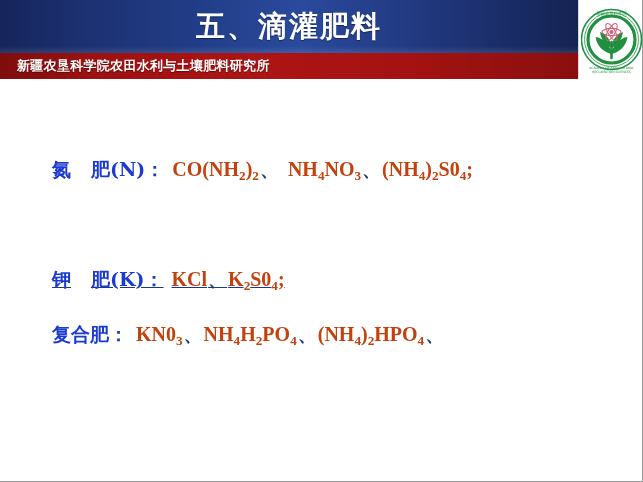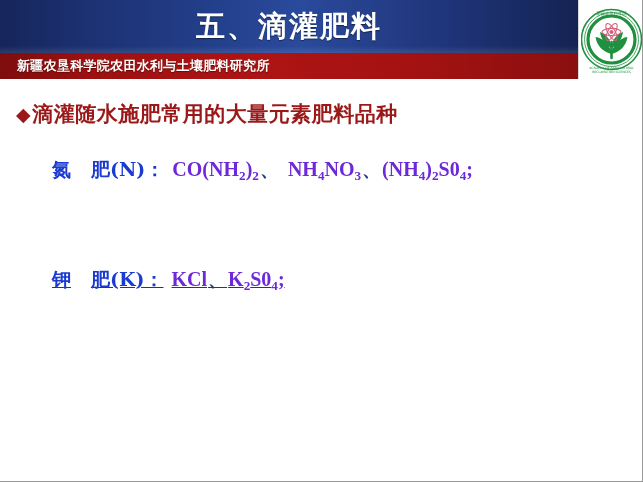--- a/index.html
+++ b/index.html
@@ -133,21 +133,21 @@
     font-size: 19px;
     color: #1f3a7a;
   }
   .cn-label {
     color: #1a3ad0;
     font-family: "DejaVu Serif", "Liberation Serif", serif;
   }
   .formula {
     font-family: "Liberation Serif", "DejaVu Serif", serif;
     font-weight: bold;
-    color: #6d28d9;
+    color: #c2410c;
     font-size: 20px;
   }
   .formula sub {
     font-size: 0.66em;
     vertical-align: -0.28em;
     font-weight: bold;
   }
   .sep { color: #1f3a7a; padding: 0 1px; }
   #line-n  { top: 78px; }
   #line-p  { top: 133px; }
@@ -201,29 +201,29 @@
           <ellipse cx="30.5" cy="30" rx="9.5" ry="3.6" transform="rotate(60 30.5 30)"></ellipse>
           <ellipse cx="30.5" cy="30" rx="9.5" ry="3.6" transform="rotate(120 30.5 30)"></ellipse>
         </g>
         <circle cx="30.5" cy="30" r="2.1" fill="#d4607a"></circle>
       </svg>
     </div>
   </div>
 
   <div id="body-area">
 
-    <div class="line" id="heading-line">
-      <span class="bullet-diamond">◆</span><span>滴灌随水施肥常用的大量元素肥料品种</span>
-    </div>
 
     <div class="line nutrient-line" id="line-n">
       <span class="cn-label">氮</span><span class="gap-wide"></span><span class="cn-label">肥(N)：</span><span class="gap-small"></span><span class="formula">CO(NH<sub>2</sub>)<sub>2</sub></span><span class="sep">、</span><span class="gap-small"></span><span class="formula">NH<sub>4</sub>NO<sub>3</sub></span><span class="sep">、</span><span class="formula">(NH<sub>4</sub>)<sub>2</sub>S0<sub>4</sub>;</span>
     </div>
 
 
     <div class="line nutrient-line" id="line-k">
       <span class="cn-label">钾</span><span class="gap-wide"></span><span class="cn-label">肥(K)：</span><span class="gap-small"></span><span class="formula">KCl</span><span class="sep">、</span><span class="formula">K<sub>2</sub>S0<sub>4</sub>;</span>
     </div>
 
+    <div class="line nutrient-line" id="line-compound">
+      <span class="cn-label">复合肥：</span><span class="gap-small"></span><span class="formula">KN0<sub>3</sub></span><span class="sep">、</span><span class="formula">NH<sub>4</sub>H<sub>2</sub>PO<sub>4</sub></span><span class="sep">、</span><span class="formula">(NH<sub>4</sub>)<sub>2</sub>HPO<sub>4</sub></span><span class="sep">、</span>
+    </div>
 
 
   </div>
 </div>
 
 </body></html>

